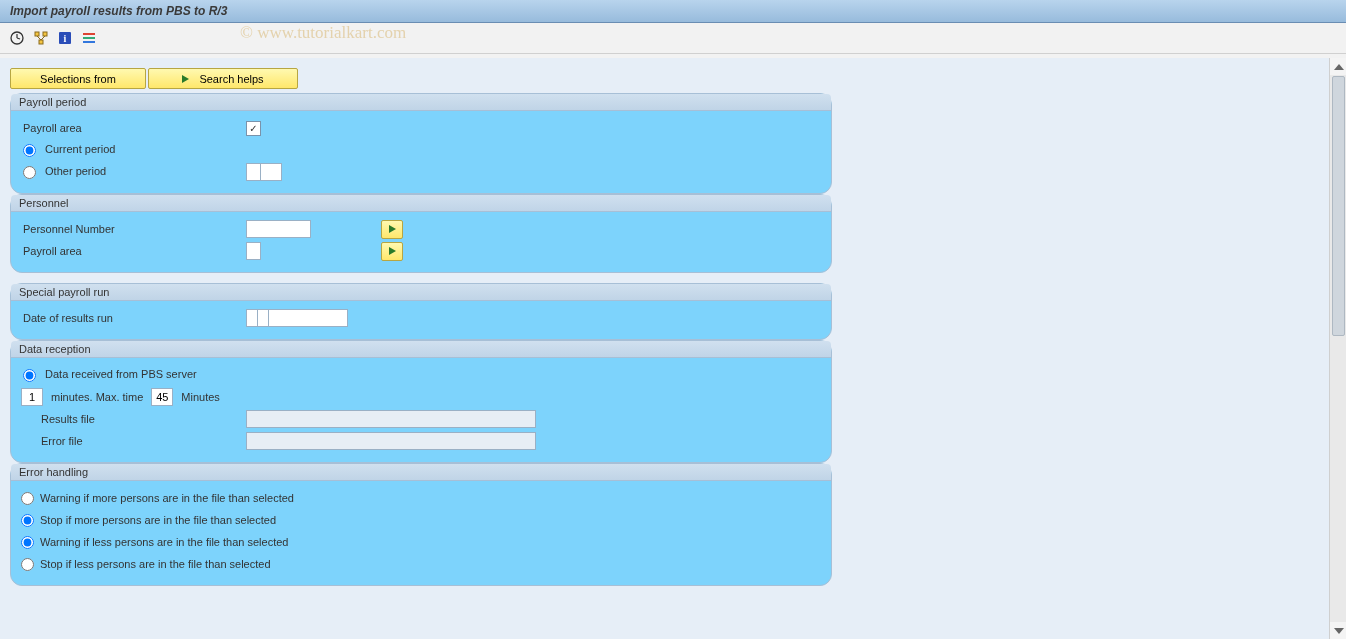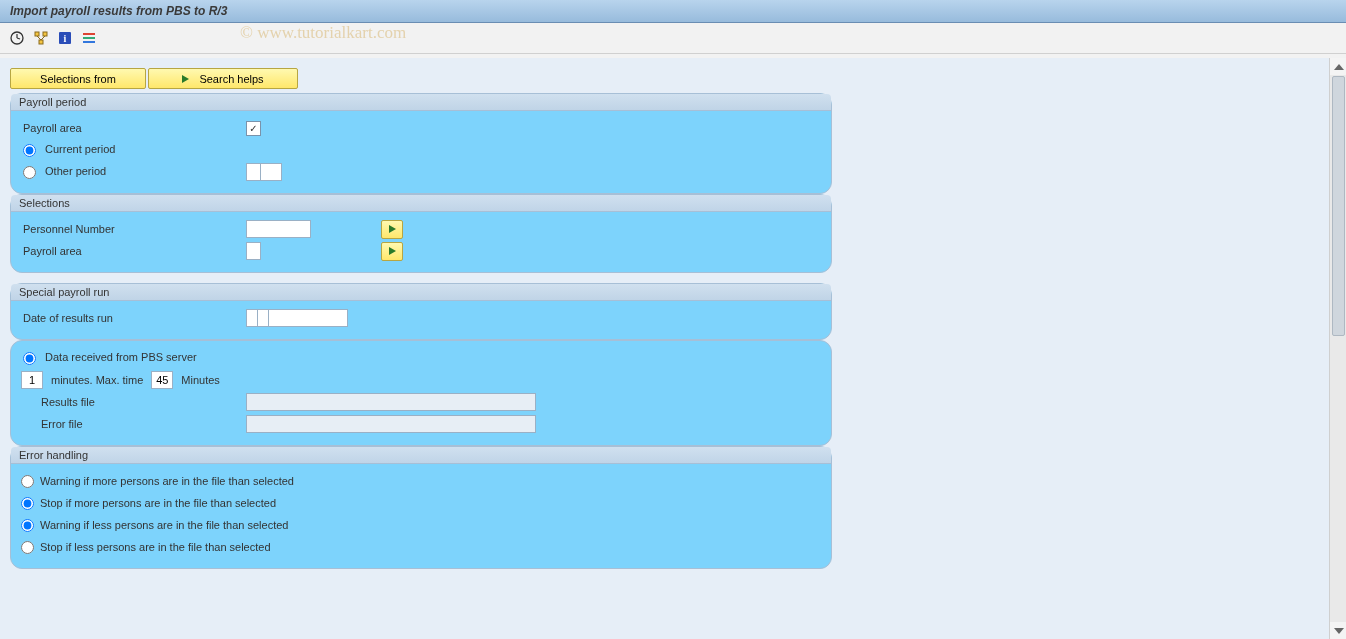--- a/index.html
+++ b/index.html
@@ -192,21 +192,21 @@
           <input type="radio" class="rdo" style="">
           <span class="txt">Other period</span>
         </div>
         <input type="text" class="sap w15" value="" style="">
         <input type="text" class="sap w22" style="margin-left: -1px;" value="">
       </div>
     </div>
   </div>
 
   <div class="group">
-    <div class="group-header">Selections</div>
+    <div class="group-header">Personnel</div>
     <div class="group-body">
       <div class="row">
         <div class="label-col txt">Personnel Number</div>
         <input type="text" class="sap w65" value="" style="">
         <span class="multi-btn">
             <span class="arrow-right-ico"></span>
           </span>
       </div>
       <div class="row">
         <div class="label-col txt">Payroll area</div>
@@ -226,20 +226,21 @@
       <div class="row">
         <div class="label-col txt">Date of results run</div>
         <input type="text" class="sap" style="width: 12px;">
         <input type="text" class="sap" style="width: 12px; margin-left: -1px;">
         <input type="text" class="sap w80" style="margin-left: -1px;">
       </div>
     </div>
   </div>
 
   <div class="group">
+    <div class="group-header">Data reception</div>
     <div class="group-body">
       <div class="row">
         <div class="label-col">
           <input type="radio" class="rdo" checked="" style="">
           <span class="txt">Data received from PBS server</span>
         </div>
       </div>
       <div class="row">
         <input type="text" class="sapnum w22" value="1" style="">
         <span class="txt" style="margin:0 8px">minutes. Max. time</span>

